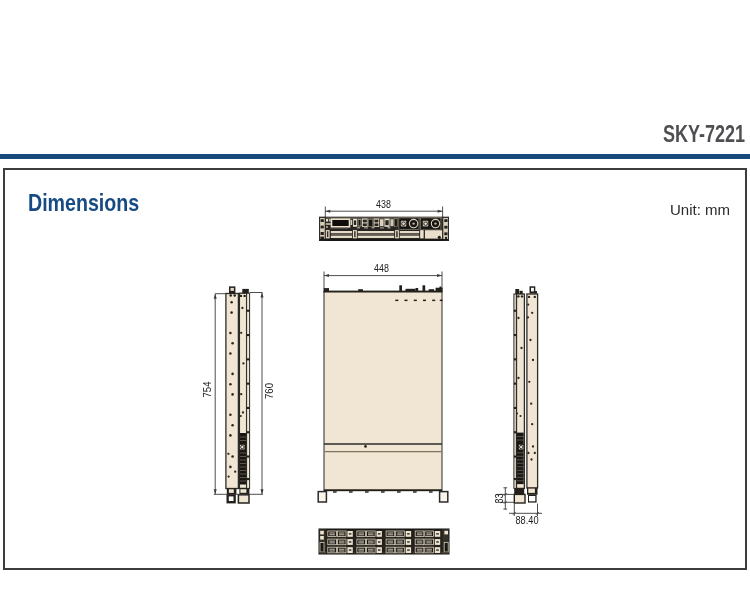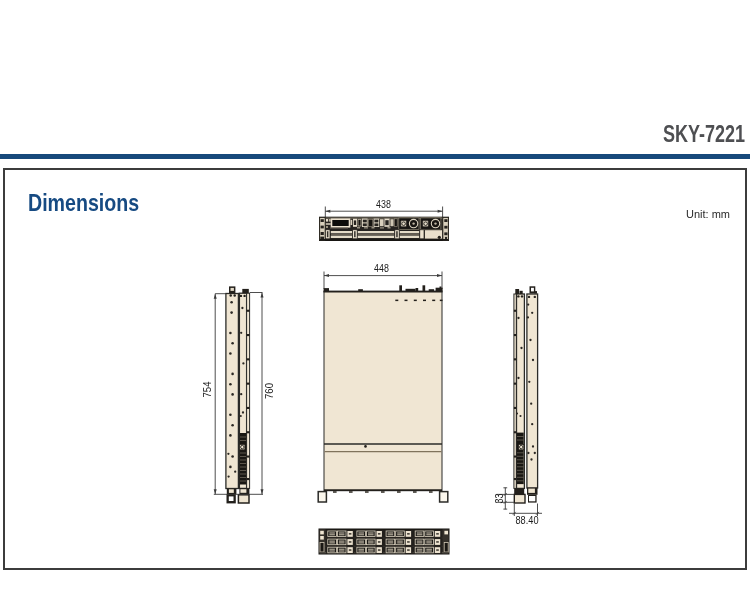--- a/index.html
+++ b/index.html
@@ -10,21 +10,21 @@
 <body>
 
 <div class="abs" style="left:0;top:121.7px;width:745px;text-align:right;font-size:24px;line-height:1;font-weight:bold;color:#4e4f52;transform:scaleX(0.75);transform-origin:100% 0;">SKY-7221</div>
 
 <div class="abs" style="left:0;top:154px;width:750px;height:4.5px;background:#17497b"></div>
 
 <div class="abs" style="left:2.5px;top:167.5px;width:740px;height:398.5px;border:2px solid #3c3c3c;background:#ffffff"></div>
 
 <div class="abs" style="left:28px;top:191px;font-size:24px;line-height:1;font-weight:bold;color:#164a82;transform:scaleX(0.817);transform-origin:0 0;">Dimensions</div>
 
-<div class="abs" style="left:530px;top:208px;width:200px;text-align:right;font-size:11px;color:#2a2a2a;">Unit: mm</div>
+<div class="abs" style="left:530px;top:201px;width:200px;text-align:right;font-size:15px;color:#2a2a2a;">Unit: mm</div>
 <svg class="abs" style="left:0;top:0" width="750" height="591" viewBox="0 0 750 591" fill="none">
 
 <g stroke="#3a3a3a" stroke-width="0.9">
   <line x1="325.3" y1="206.5" x2="325.3" y2="217.2"></line>
   <line x1="442.6" y1="206.5" x2="442.6" y2="217.2"></line>
   <line x1="325.3" y1="211.2" x2="442.6" y2="211.2"></line>
   <path d="M325.3 211.2 l5 -1.5 v3 z" fill="#3a3a3a" stroke="none"></path>
   <path d="M442.6 211.2 l-5 -1.5 v3 z" fill="#3a3a3a" stroke="none"></path>
   <text x="383.5" y="208.3" font-size="10" fill="#1c1c1c" stroke="none" text-anchor="middle" textLength="14.8" lengthAdjust="spacingAndGlyphs" font-family="Liberation Sans,sans-serif">438</text>
 </g>

